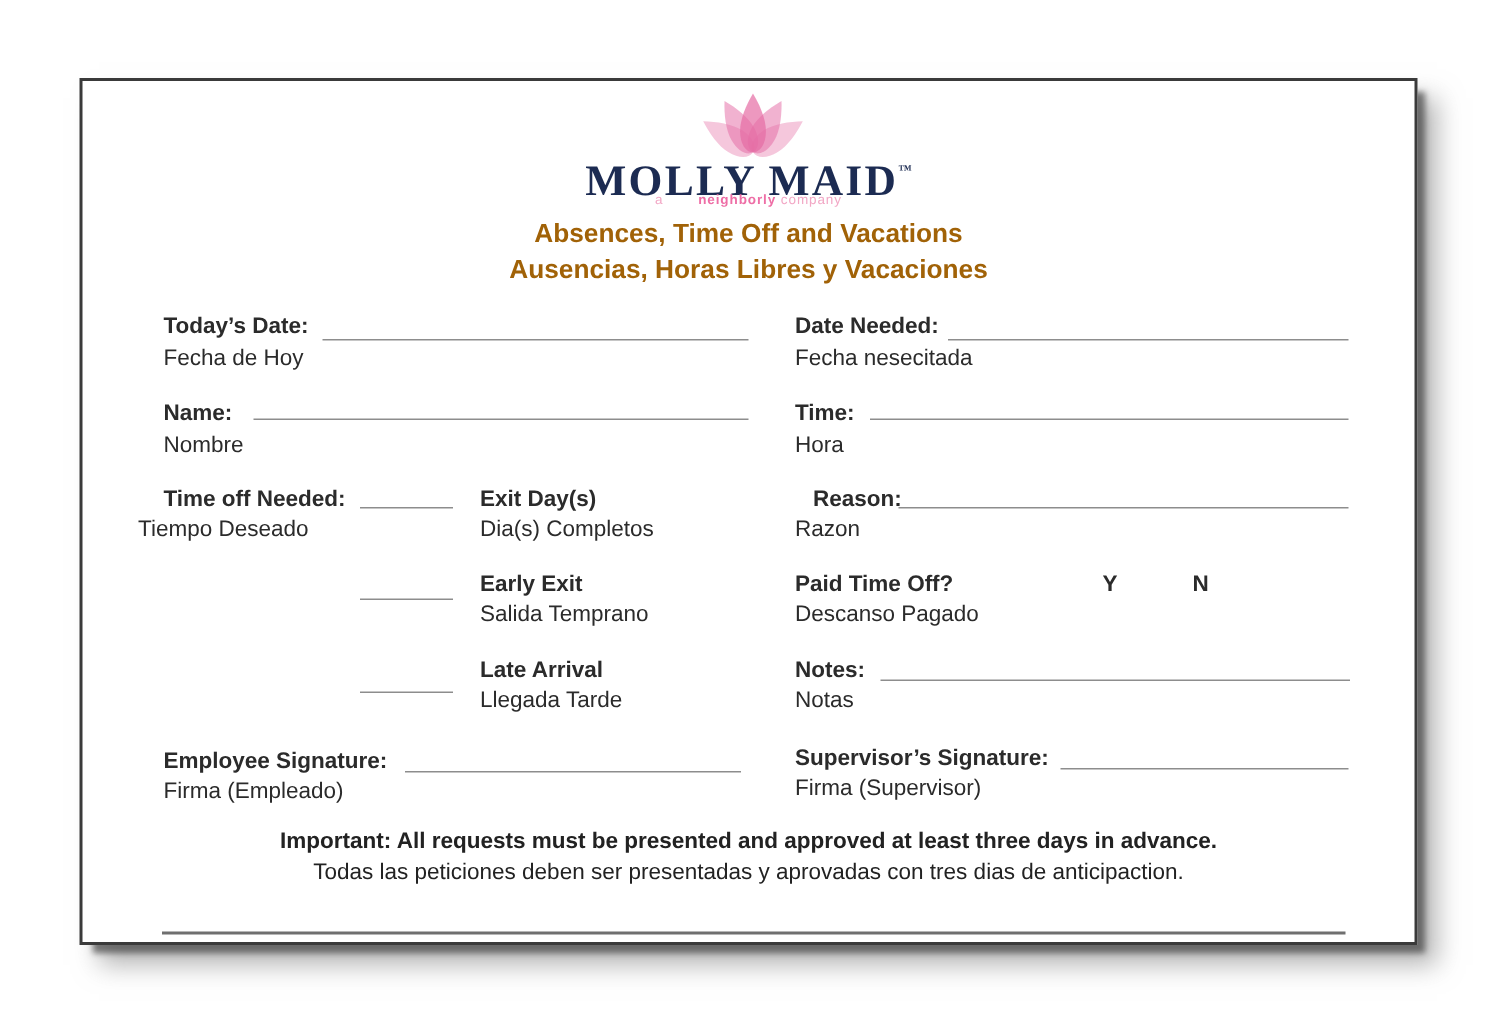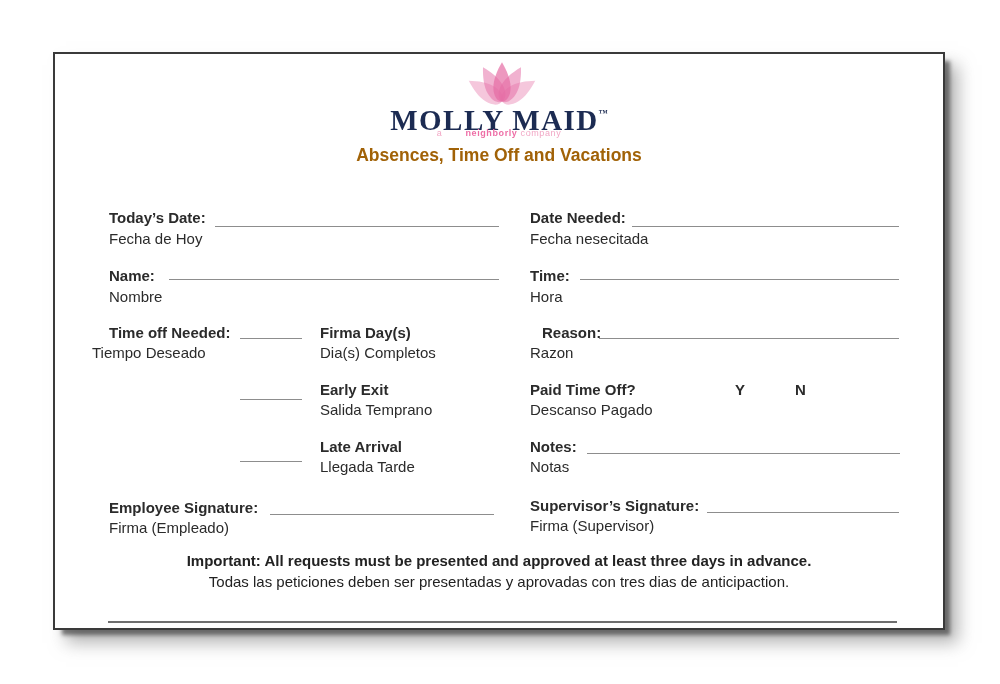--- a/index.html
+++ b/index.html
@@ -96,20 +96,21 @@
       <use href="#petal" fill="#e56ca4" opacity="0.52" transform="rotate(-29 60 52)"></use>
       <use href="#petal" fill="#e56ca4" opacity="0.52" transform="rotate(29 60 52)"></use>
       <use href="#petal" fill="#e56ca4" opacity="0.70"></use>
     </svg>
 
     <div class="abs brand"><span>MOLLY MAID</span><sup>™</sup></div>
 
     <div class="abs tagline"><span>a</span> <span class="tg-bold">neighborly</span> <span>company</span></div>
 
     <div class="abs title-line title-en">Absences, Time Off and Vacations</div>
+    <div class="abs title-line title-es">Ausencias, Horas Libres y Vacaciones</div>
 
     <div class="abs lbl" style="left:54px; top:155px;">Today’s Date:</div>
     <div class="rule" style="left:160px; top:172px; width:284px;"></div>
     <div class="abs sub" style="left:54px; top:176px;">Fecha de Hoy</div>
 
     <div class="abs lbl" style="left:475px; top:155px;">Date Needed:</div>
     <div class="rule" style="left:577px; top:172px; width:267px;"></div>
     <div class="abs sub" style="left:475px; top:176px;">Fecha nesecitada</div>
 
     <div class="abs lbl" style="left:54px; top:213px;">Name:</div>
@@ -117,21 +118,21 @@
     <div class="abs sub" style="left:54px; top:234px;">Nombre</div>
 
     <div class="abs lbl" style="left:475px; top:213px;">Time:</div>
     <div class="rule" style="left:525px; top:225px; width:319px;"></div>
     <div class="abs sub" style="left:475px; top:234px;">Hora</div>
 
     <div class="abs lbl" style="left:54px; top:270px;">Time off Needed:</div>
     <div class="rule" style="left:185px; top:284px; width:62px;"></div>
     <div class="abs sub" style="left:37px; top:290px;">Tiempo Deseado</div>
 
-    <div class="abs lbl" style="left:265px; top:270px;">Firma Day(s)</div>
+    <div class="abs lbl" style="left:265px; top:270px;">Exit Day(s)</div>
     <div class="abs sub" style="left:265px; top:290px;">Dia(s) Completos</div>
 
     <div class="abs lbl" style="left:475px; top:270px;margin-left:12px;">Reason:</div>
     <div class="rule" style="left:544px; top:284px; width:300px;"></div>
     <div class="abs sub" style="left:475px; top:290px;">Razon</div>
 
     <div class="rule" style="left:185px; top:345px; width:62px;"></div>
     <div class="abs lbl" style="left:265px; top:327px;">Early Exit</div>
     <div class="abs sub" style="left:265px; top:347px;">Salida Temprano</div>
 

